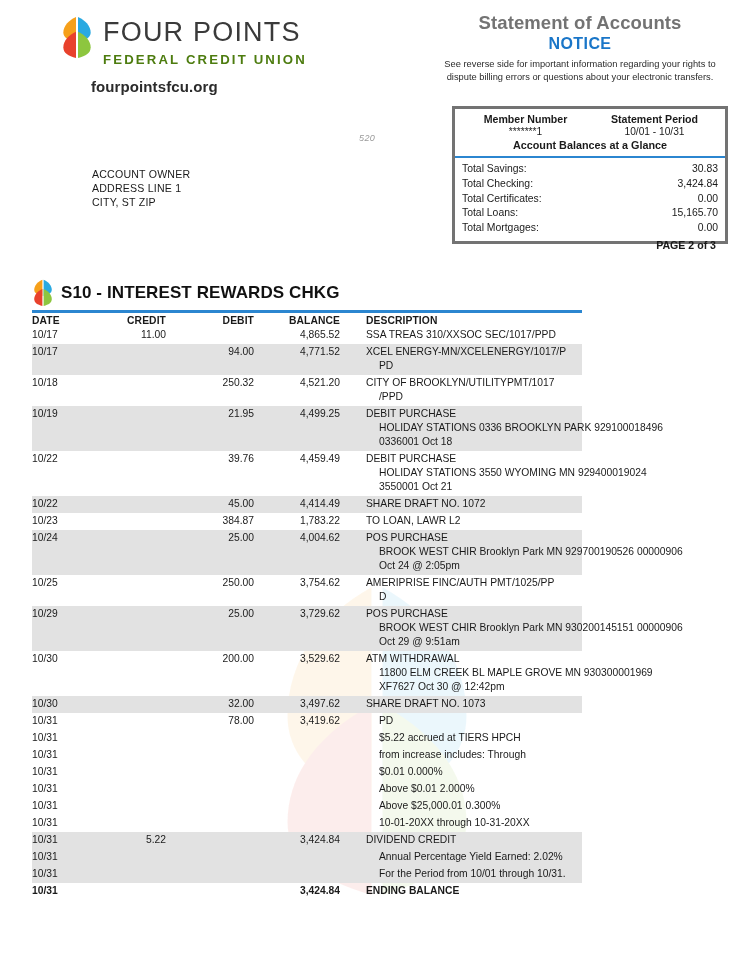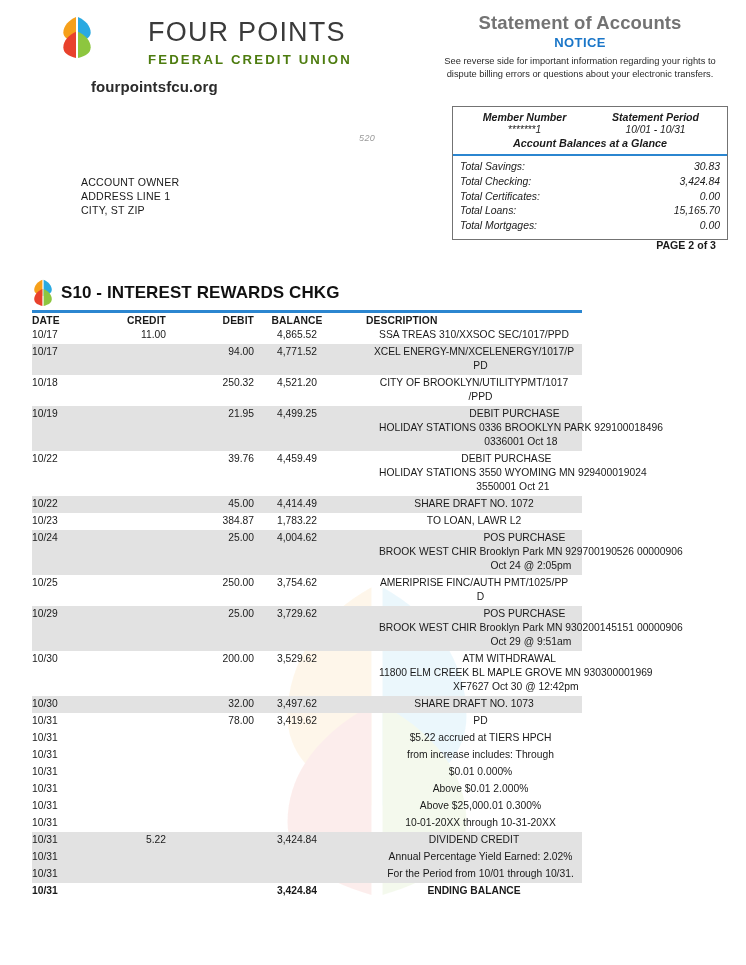--- a/index.html
+++ b/index.html
@@ -32,21 +32,21 @@
   }
 
   .layer { position: relative; z-index: 2; }
 
   
   .header { position: absolute; left: 0; top: 0; width: 746px; height: 240px; }
 
   .brand { position: absolute; left: 60px; top: 16px; }
   .brand-row { display: flex; align-items: flex-start; }
   .logo-mark { width: 34px; height: 42px; flex: 0 0 auto; margin-right: 9px; }
-  .brand-words { padding-top: 3px; margin-left: 45px; }
+  .brand-words { padding-top: 3px; }
   .brand-name {
     font-size: 27px;
     letter-spacing: 1.2px;
     color: #3a3a3a;
     font-weight: 400;
     line-height: 1;
     white-space: nowrap;
   }
   .brand-sub {
     font-size: 13.2px;
@@ -69,44 +69,43 @@
 
   .notice { position: absolute; left: 430px; top: 12px; width: 300px; text-align: center; }
   .notice-title {
     font-size: 18.5px;
     font-weight: 700;
     color: #737373;
     letter-spacing: 0.1px;
     line-height: 1.15;
   }
   .notice-sub {
-    font-size: 13px;
+    font-size: 16px;
     font-weight: 700;
     color: #1a76c8;
     letter-spacing: 0.4px;
     margin-top: 2px;
   }
   .notice-body {
     font-size: 9.3px;
     color: #2b2b2b;
     line-height: 1.38;
     margin-top: 5px;
     font-weight: 400;
   }
 
   
   .balbox {
     position: absolute;
     left: 452px;
     top: 106px;
     width: 276px;
-    border: 1px solid #737373;
+    border: 3px solid #737373;
     background: #ffffff;
     box-sizing: border-box;
-    font-style: italic;
   }
   .balbox-top { padding: 4px 6px 3px 6px; }
   .balbox-heads { display: flex; font-size: 10.6px; font-weight: 700; text-align: center; }
   .balbox-heads > div { flex: 1; }
   .balbox-vals { display: flex; font-size: 10.2px; text-align: center; margin-top: 1px; }
   .balbox-vals > div { flex: 1; }
   .balbox-glance {
     text-align: center;
     font-size: 10.8px;
     font-weight: 700;
@@ -118,26 +117,25 @@
   .balrow {
     display: flex;
     justify-content: space-between;
     font-size: 10.4px;
     line-height: 1.42;
   }
   .balrow .bval { font-variant-numeric: tabular-nums; }
 
   .addr {
     position: absolute;
-    left: 81px;
+    left: 92px;
     top: 168px;
     font-size: 10.6px;
     line-height: 1.32;
     letter-spacing: 0.2px;
-    margin-top: 8px;
   }
   .code520 {
     position: absolute;
     left: 359px;
     top: 133px;
     font-size: 9px;
     color: #9a9a9a;
     letter-spacing: 0.4px;
     font-style: italic;
   }
@@ -171,25 +169,25 @@
     display: flex;
     font-weight: 700;
     padding: 2px 0 1px 0;
     letter-spacing: 0.1px;
   }
   .row { display: flex; }
   .row.shade { background: #e2e2e2; }
   .c-date  { width: 62px; flex: 0 0 62px; }
   .c-credit{ width: 72px; flex: 0 0 72px; text-align: right; }
   .c-debit { width: 88px; flex: 0 0 88px; text-align: right; }
-  .c-bal   { width: 86px; flex: 0 0 86px; text-align: center; padding-right: 0; }
+  .c-bal   { width: 86px; flex: 0 0 86px; text-align: right; padding-right: 0; }
   .c-desc  { flex: 1 1 auto; padding-left: 26px; }
   .thead .c-desc { padding-left: 26px; }
   .row .cell { padding-top: 1.5px; padding-bottom: 1.5px; line-height: 1.36; }
-  .desc-line { white-space: nowrap; text-align: center; }
+  .desc-line { white-space: nowrap; }
   .desc-line.indent { padding-left: 13px; }
   .row.bold .cell { font-weight: 700; }
   .num { font-variant-numeric: tabular-nums; }
 </style>
 </head>
 <body>
 
 <div id="page">
 
   <svg class="watermark" viewBox="0 0 100 118" aria-hidden="true">

